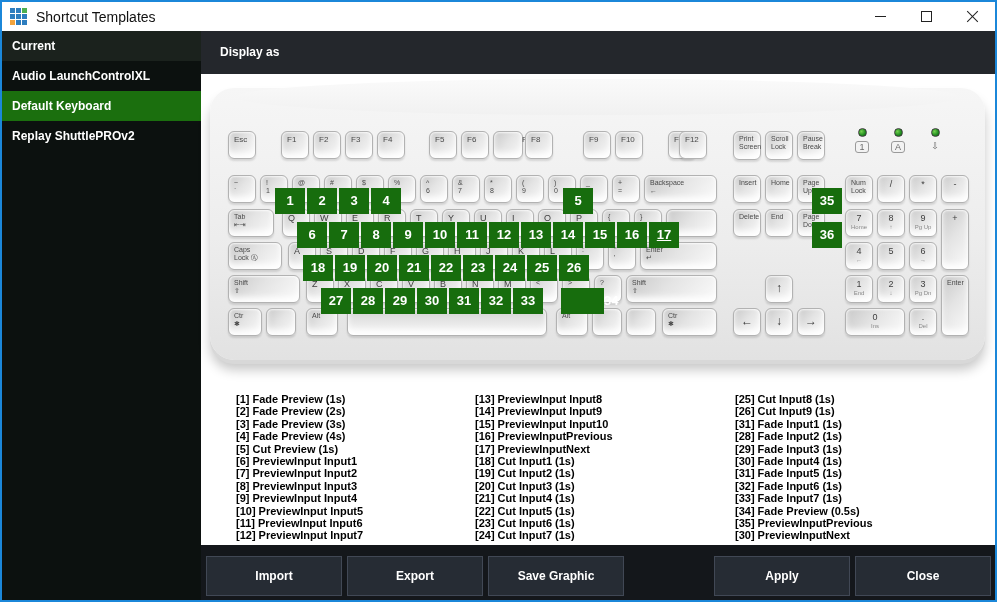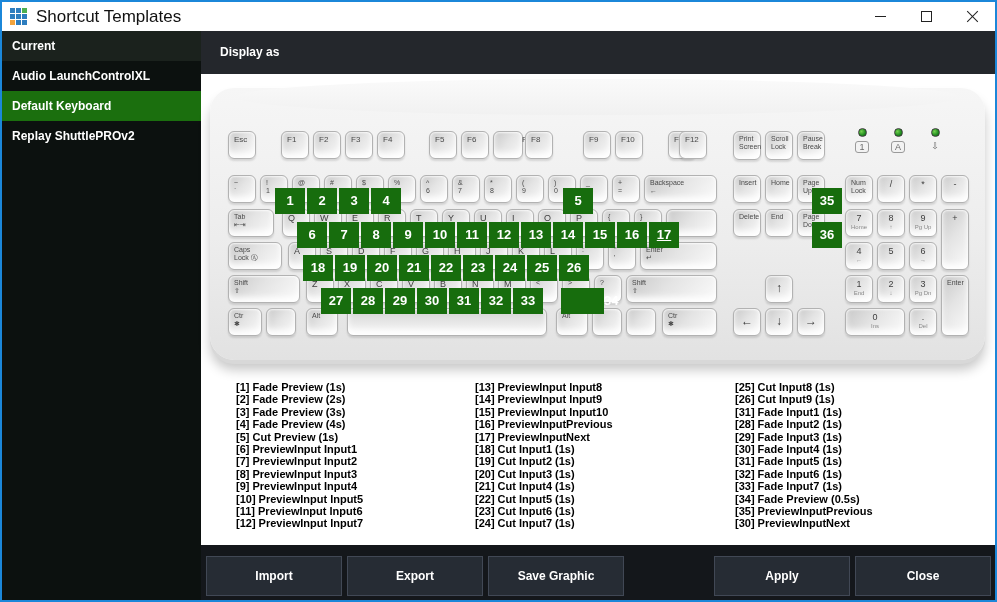--- a/index.html
+++ b/index.html
@@ -5,21 +5,21 @@
   * { box-sizing: border-box; margin: 0; padding: 0; }
   body { font-family: "Liberation Sans", sans-serif; background:#555; }
   .window {
     position: relative; width: 997px; height: 602px;
     border: 2px solid #1b87d9; background:#fff; overflow: hidden;
   }
   
   .titlebar { position:absolute; left:0; top:0; right:0; height:29px; background:#ffffff; display:flex; align-items:center; }
   .app-icon { display:grid; grid-template-columns:repeat(3,5px); grid-auto-rows:5px; gap:1px; margin-left:8px; }
   .app-icon i { display:block; }
-  .title-text { font-size:17px; color:#111; margin-left:9px; }
+  .title-text { font-size:14px; color:#111; margin-left:9px; }
   .win-controls { position:absolute; right:0; top:0; height:29px; display:flex; }
   .win-btn { width:46px; height:29px; display:flex; align-items:center; justify-content:center; cursor:pointer; }
   .min-glyph { width:11px; height:0; border-top:1.5px solid #222; display:block; }
   .max-glyph { width:11px; height:11px; border:1.5px solid #222; display:block; }
   .close-glyph { position:relative; width:13px; height:13px; display:block; }
   .close-glyph::before,.close-glyph::after { content:""; position:absolute; left:-1px; top:5.5px; width:15px; height:0; border-top:1.5px solid #222; }
   .close-glyph::before { transform:rotate(45deg); }
   .close-glyph::after { transform:rotate(-45deg); }
   
   .app-body { position:absolute; left:0; top:29px; right:0; bottom:0; display:flex; }
@@ -52,21 +52,21 @@
   .key.ar { font-size:12px; text-align:center; padding:5px 0 0 0; color:#333; }
   .key.sp { background:linear-gradient(180deg,#d2d2d2 0%,#e9e9e9 55%,#f7f7f7 100%); }
   .kbadge { position:absolute; width:30px; height:26px; background:#176d0d; color:#fff;
         font-weight:bold; font-size:13px; line-height:26px; text-align:center; z-index:6; }
   .led-dot { position:absolute; width:9px; height:9px; border-radius:50%;
         background:radial-gradient(circle at 35% 35%, #74d14e, #1f8a1f 60%, #145f14); border:1px solid #3c3c3c; }
   .led-sym { position:absolute; width:14px; height:12px; font-size:9px; line-height:11px; text-align:center; color:#6b6b6b; }
   .led-sym.boxed { border:1px solid #9a9a9a; border-radius:3px; }
   
   .shortcut-list { position:absolute; left:35px; top:307px; right:0; height:156px; }
-  .scol { position:absolute; top:0; }
+  .scol { position:absolute; top:12px; }
   .sline { font-size:11px; font-weight:bold; color:#000; line-height:12.4px; white-space:nowrap; }
   
   .button-bar { position:relative; height:55px; background:#14171b; flex:none; display:flex; align-items:flex-start; padding:11px 4px 0 5px; }
   .btn { width:136px; height:40px; background:#262c34; border:1px solid #414855; color:#fff;
         font-family:"Liberation Sans", sans-serif; font-size:12px; font-weight:bold; margin-right:5px; cursor:pointer; }
   .btn:last-child { margin-right:0; }
   .bar-spacer { flex:1; }
 </style>
 </head>
 <body>

